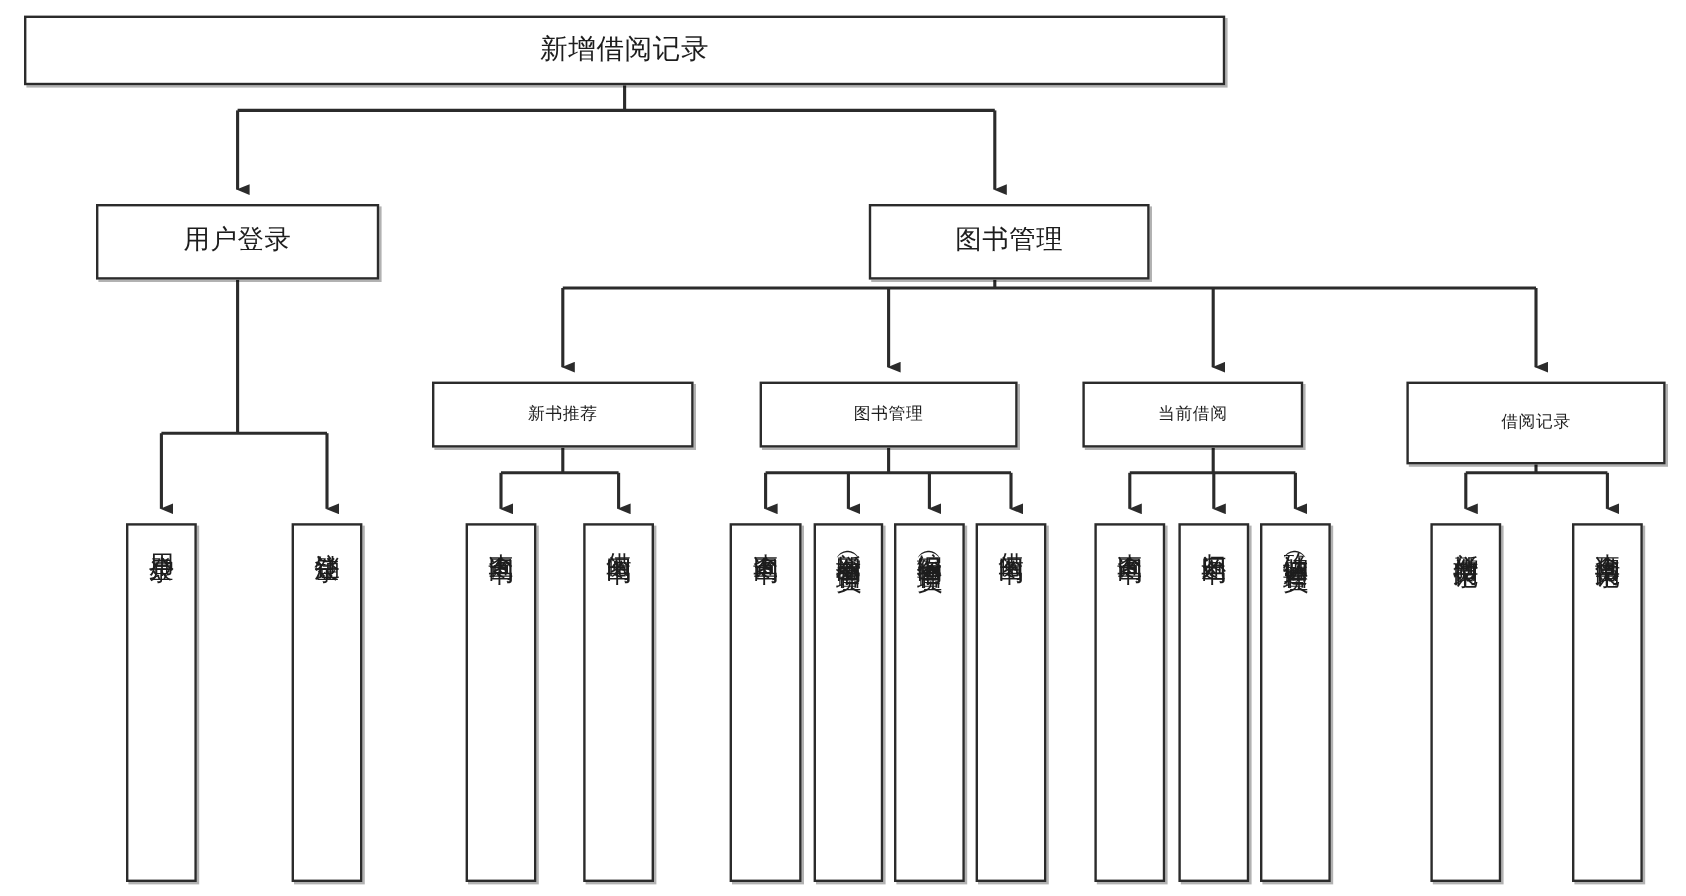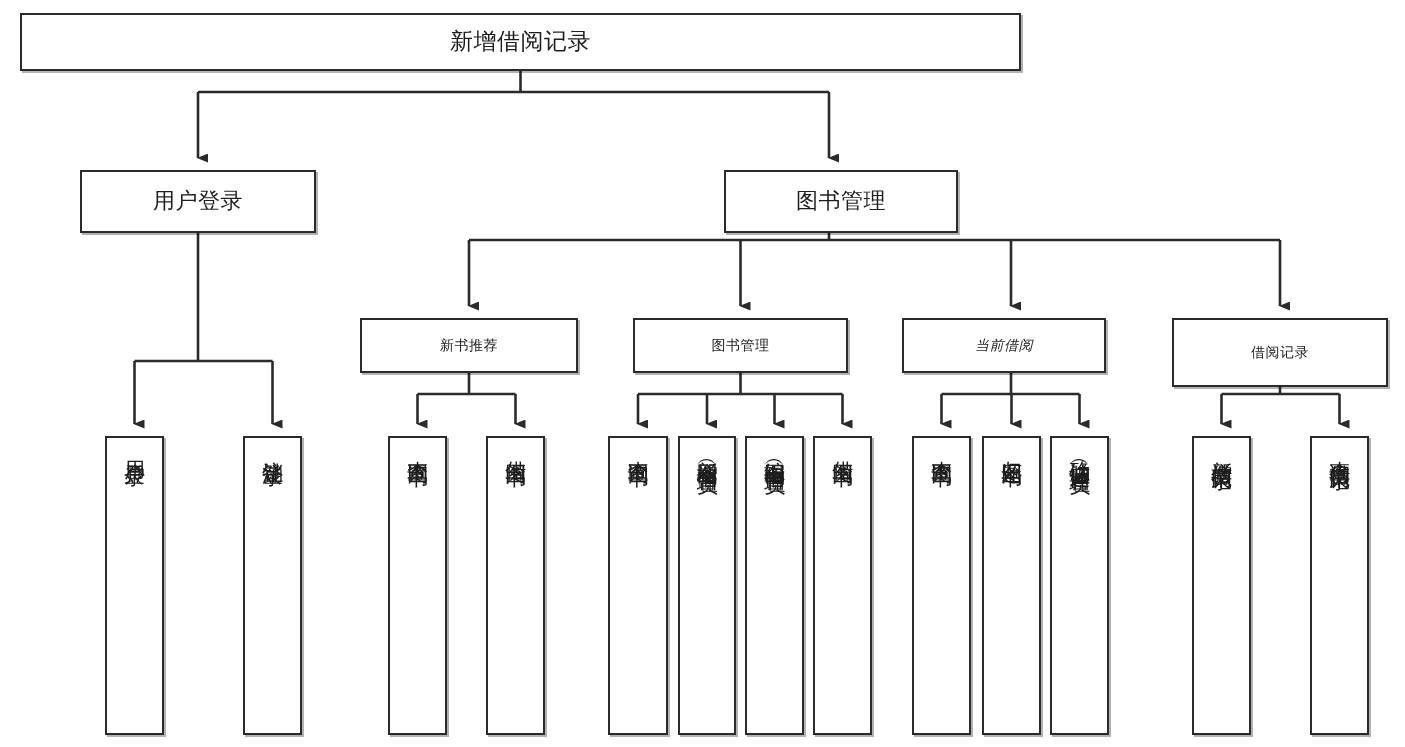--- a/index.html
+++ b/index.html
@@ -95,21 +95,21 @@
       </div>
       <div class="node-box node-l2" style="left: 724px; top: 170px; width: 234px; height: 63px;">
         <span class="node-label">图书管理</span>
       </div>
       <div class="node-box node-l3" style="left: 360px; top: 318px; width: 218px; height: 55px;">
         <span class="node-label">新书推荐</span>
       </div>
       <div class="node-box node-l3" style="left: 633px; top: 318px; width: 215px; height: 55px;">
         <span class="node-label">图书管理</span>
       </div>
-      <div class="node-box node-l3" style="left: 902px; top: 318px; width: 204px; height: 55px; font-style: italic;">
+      <div class="node-box node-l3" style="left: 902px; top: 318px; width: 184px; height: 55px;">
         <span class="node-label">当前借阅</span>
       </div>
       <div class="node-box node-l3" style="left: 1172px; top: 318px; width: 216px; height: 69px;">
         <span class="node-label">借阅记录</span>
       </div>
       <div class="node-box node-leaf" style="left: 105px; top: 436px; width: 59px; height: 299px;">
         <span class="node-label">用户登录</span>
       </div>
       <div class="node-box node-leaf" style="left: 243px; top: 436px; width: 59px; height: 299px;">
         <span class="node-label">注销登录</span>

